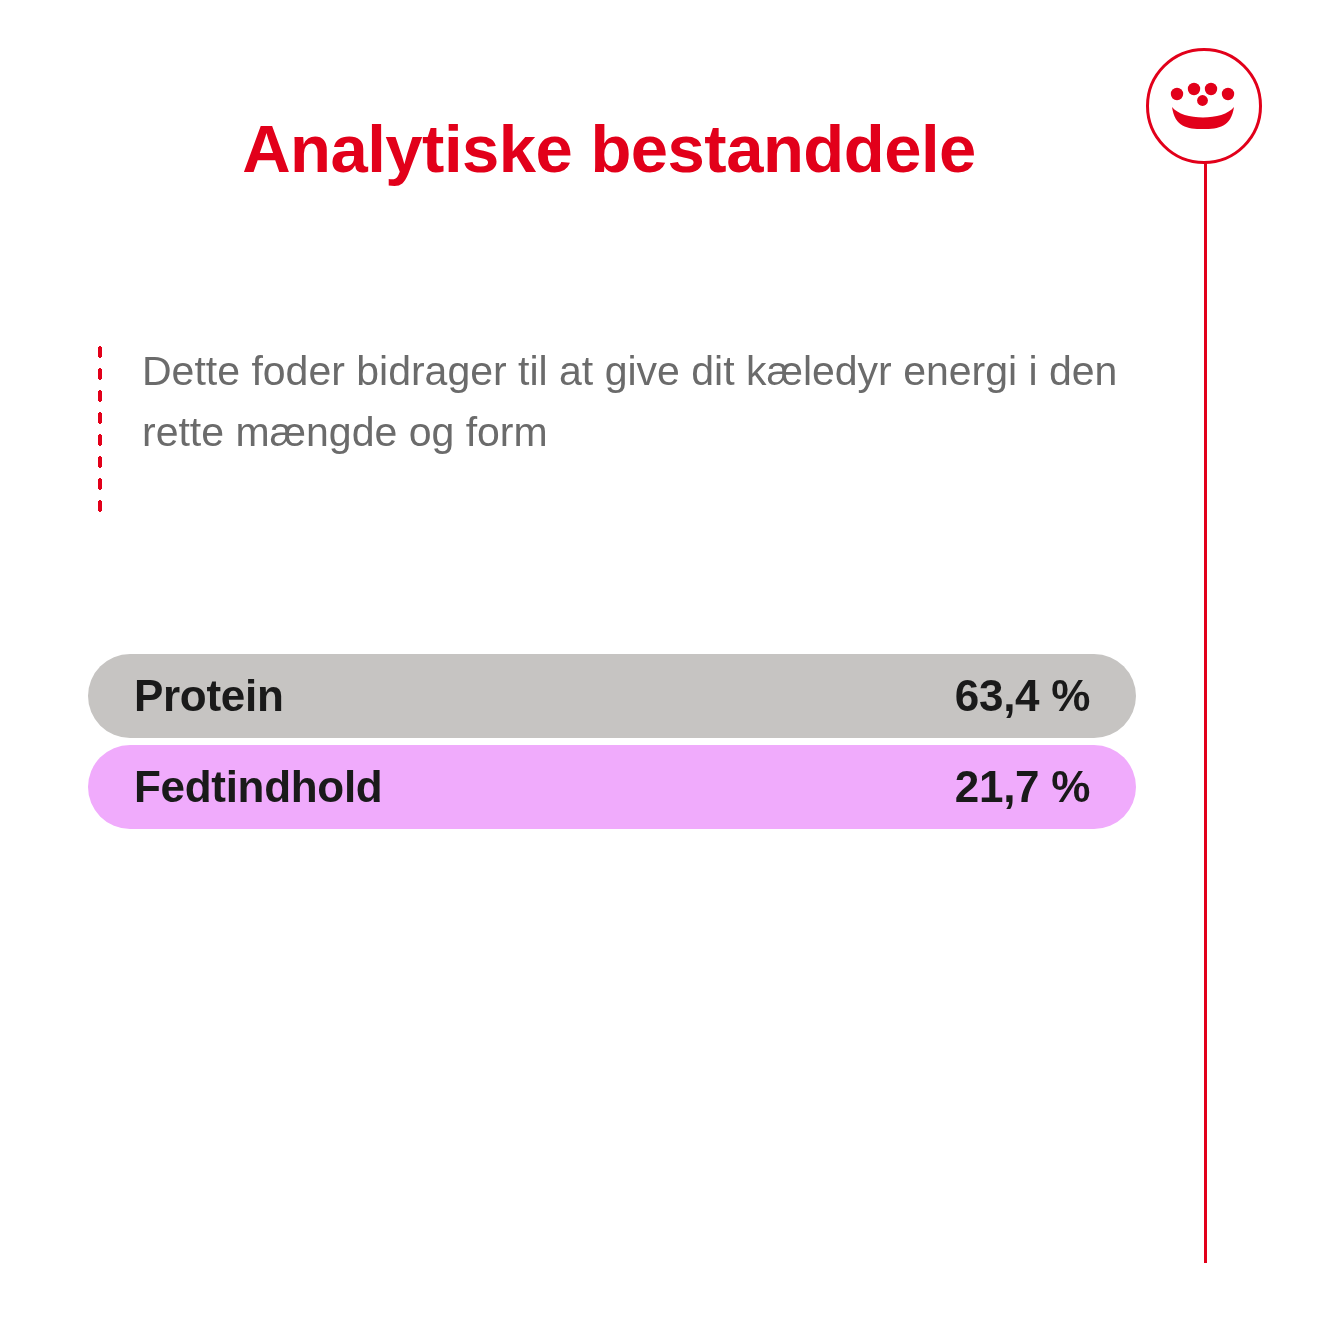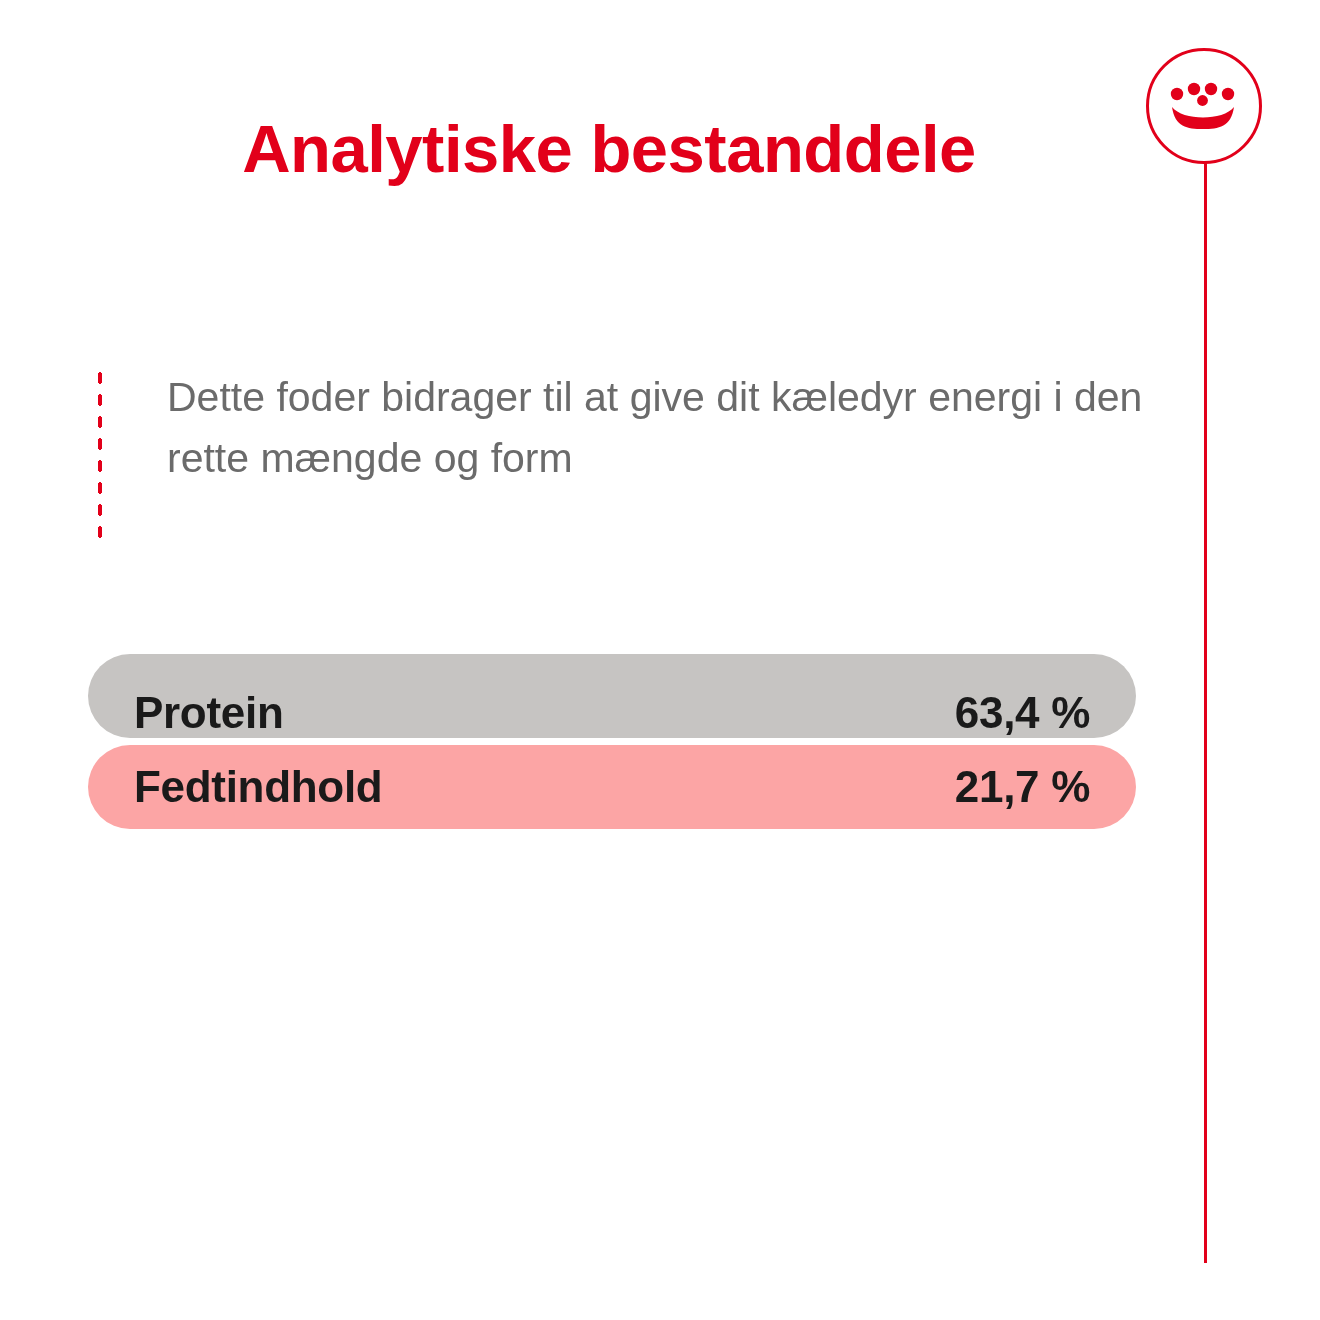--- a/index.html
+++ b/index.html
@@ -64,26 +64,25 @@
     font-size: 67px;
     font-weight: bold;
     letter-spacing: -0.5px;
     line-height: 1.1;
     margin-left: 44px;
   }
 
   
   .intro {
     position: absolute;
-    top: 367px;
+    top: 341px;
     left: 96px;
     width: 1060px;
     display: flex;
     align-items: stretch;
-    gap: 25px;
   }
   .dotted-rule {
     width: 8px;
     min-height: 172px;
     background-image: radial-gradient(#e2001a 40%, transparent 41%);
     background-size: 8px 22px;
     background-repeat: repeat-y;
     background-position: center top;
     flex: 0 0 8px;
   }
@@ -105,22 +104,22 @@
   .row {
     height: 84px;
     border-radius: 42px;
     display: flex;
     align-items: center;
     justify-content: space-between;
     padding: 0 46px;
     box-sizing: border-box;
     margin-bottom: 7px;
   }
-  .row.dark  { background: #c6c4c2; align-items: flex-end; }
-  .row.light { background: #fca5a5; }
+  .row.dark  { background: #c6c4c2; }
+  .row.light { background: #f0abfc; }
   .row-label,
   .row-value {
     color: #1a1a1a;
     font-size: 44px;
     font-weight: bold;
     letter-spacing: -0.3px;
     white-space: nowrap;
   }
 </style>
 </head>

